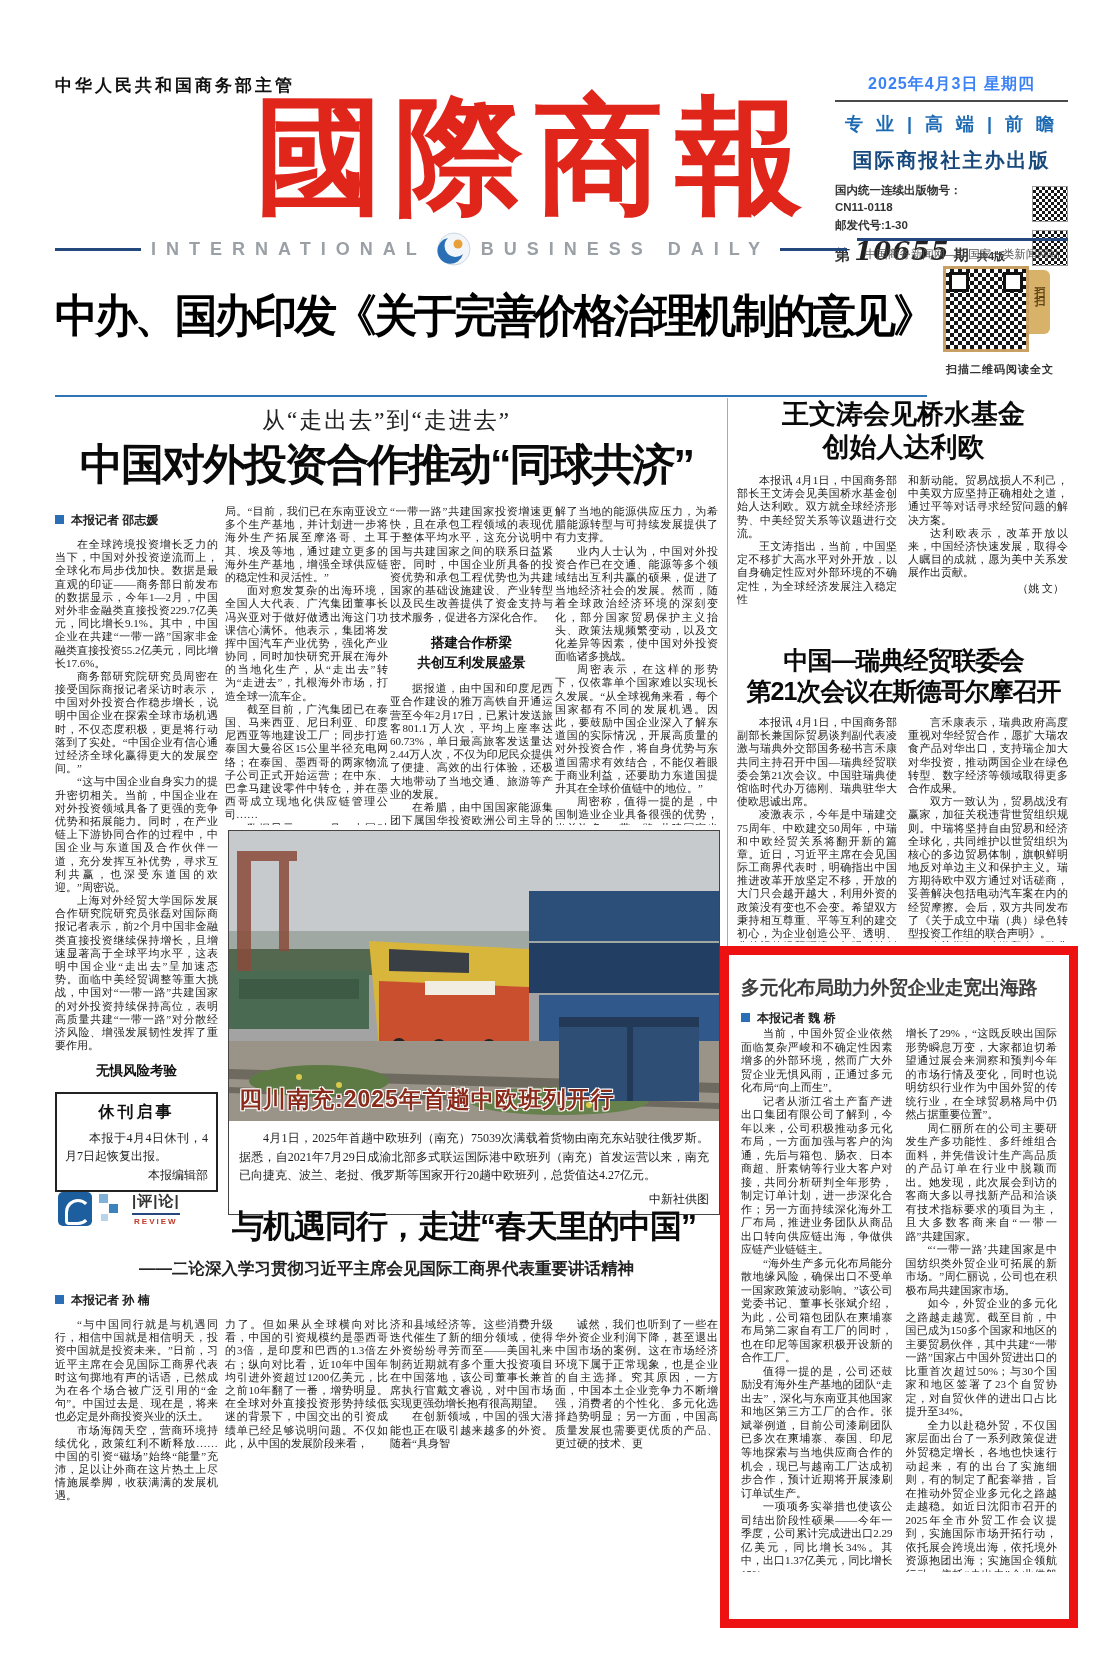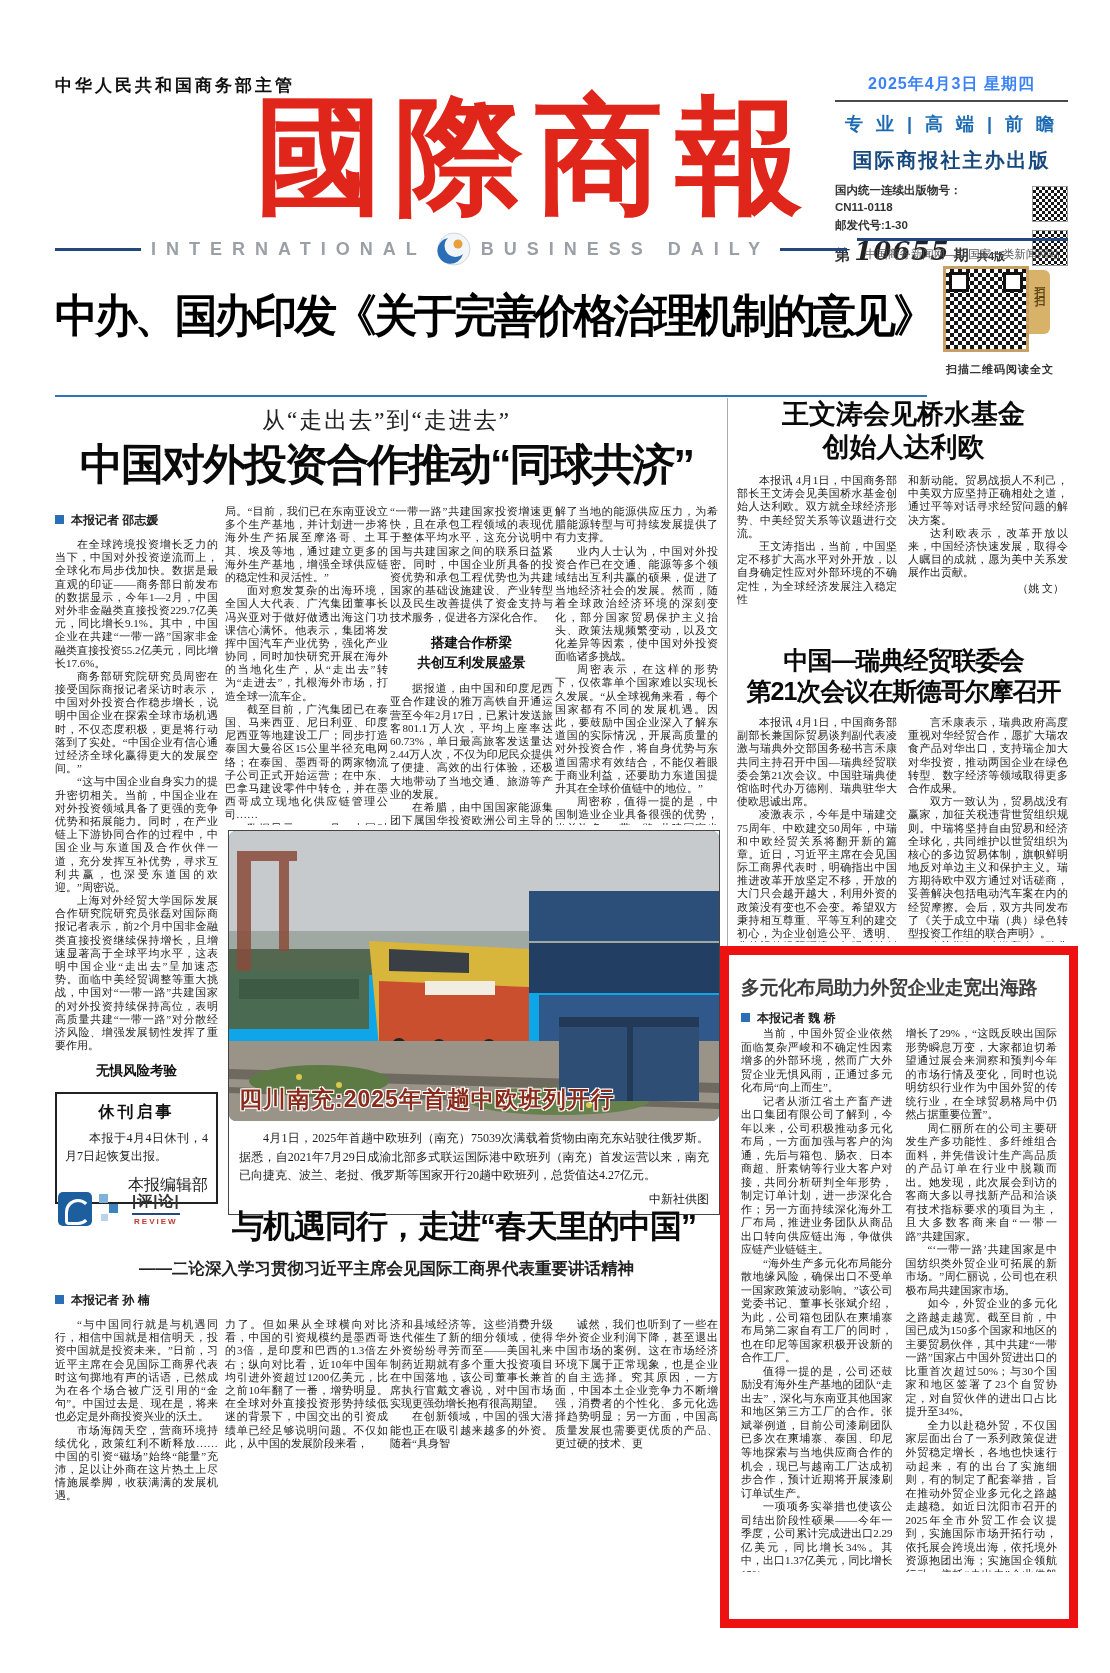--- a/index.html
+++ b/index.html
@@ -67,34 +67,34 @@
   .col-subhead { font:700 13.5px "Liberation Sans","DejaVu Sans",sans-serif; text-align:center;
                  margin:9px 0; white-space:pre-line; line-height:1.5; color:#111; }
   .sign { text-align:right; padding-right:4px; margin-top:2px;font-family:Liberation Serif, serif; }
   .lead-c1 { left:55px;  top:538px; height:542px; }
   .lead-c2 { left:225px; top:505px; height:320px; }
   .lead-c3 { left:390px; top:505px; height:320px; }
   .lead-c4 { left:555px; top:505px; height:320px; }
 
   
   .photo-frame { position:absolute; left:228px; top:830px; width:492px; border:1px solid #444; background:#fff; }
-  .photo-art { position:relative; height:290px; overflow:hidden; background:#0ea5e9;border-radius:7px; }
+  .photo-art { position:relative; height:290px; overflow:hidden; background:#a3a3a3; }
   .photo-art svg { display:block; }
   .photo-overlay { position:absolute; left:10px; bottom:6px; font:900 23px "Liberation Sans","DejaVu Sans",sans-serif;
                    color:#8a2a1a; letter-spacing:1px;
                    text-shadow:-1px -1px 0 #fff, 1px -1px 0 #fff, -1px 1px 0 #fff, 1px 1px 0 #fff; }
   .photo-caption { padding:8px 10px 6px; font-size:12px; line-height:1.55; text-align:justify; }
   .photo-caption p { text-indent:2em; }
   .photo-credit { text-align:right; font-size:12px; padding:0 10px 6px; }
 
   
   .notice { position:absolute; left:55px; top:1092px; width:163px; border:2px solid #222; padding:8px 8px 6px; }
   .notice-title { text-align:center; font:700 16px "Liberation Sans","DejaVu Sans",sans-serif; letter-spacing:3px; color:#111; }
   .notice-body { margin-top:6px; font-size:12px; line-height:1.5; text-indent:2em; text-align:justify; }
-  .notice-sign { text-align:right; font-size:16px; margin-top:10px; }
+  .notice-sign { text-align:right; font-size:12px; margin-top:2px; }
 
   
   .vdiv { position:absolute; left:727px; top:398px; height:548px; border-left:1px solid #aaa; }
   .ml-title { white-space:pre-line; text-align:center; font-family:"Liberation Sans","DejaVu Sans",sans-serif;
               font-weight:900; color:#0a0a0a; }
   .wang-title { position:absolute; left:737px; top:398px; width:333px; font-size:27px; line-height:1.22; }
   .rcol { width:160px; }
   .wang-c1 { left:737px; top:474px; height:166px; }
   .wang-c2 { left:908px; top:474px; height:166px; }
   .sweden-title { position:absolute; left:737px; top:645px; width:333px; font-size:25px; line-height:1.25; letter-spacing:-1px; }

